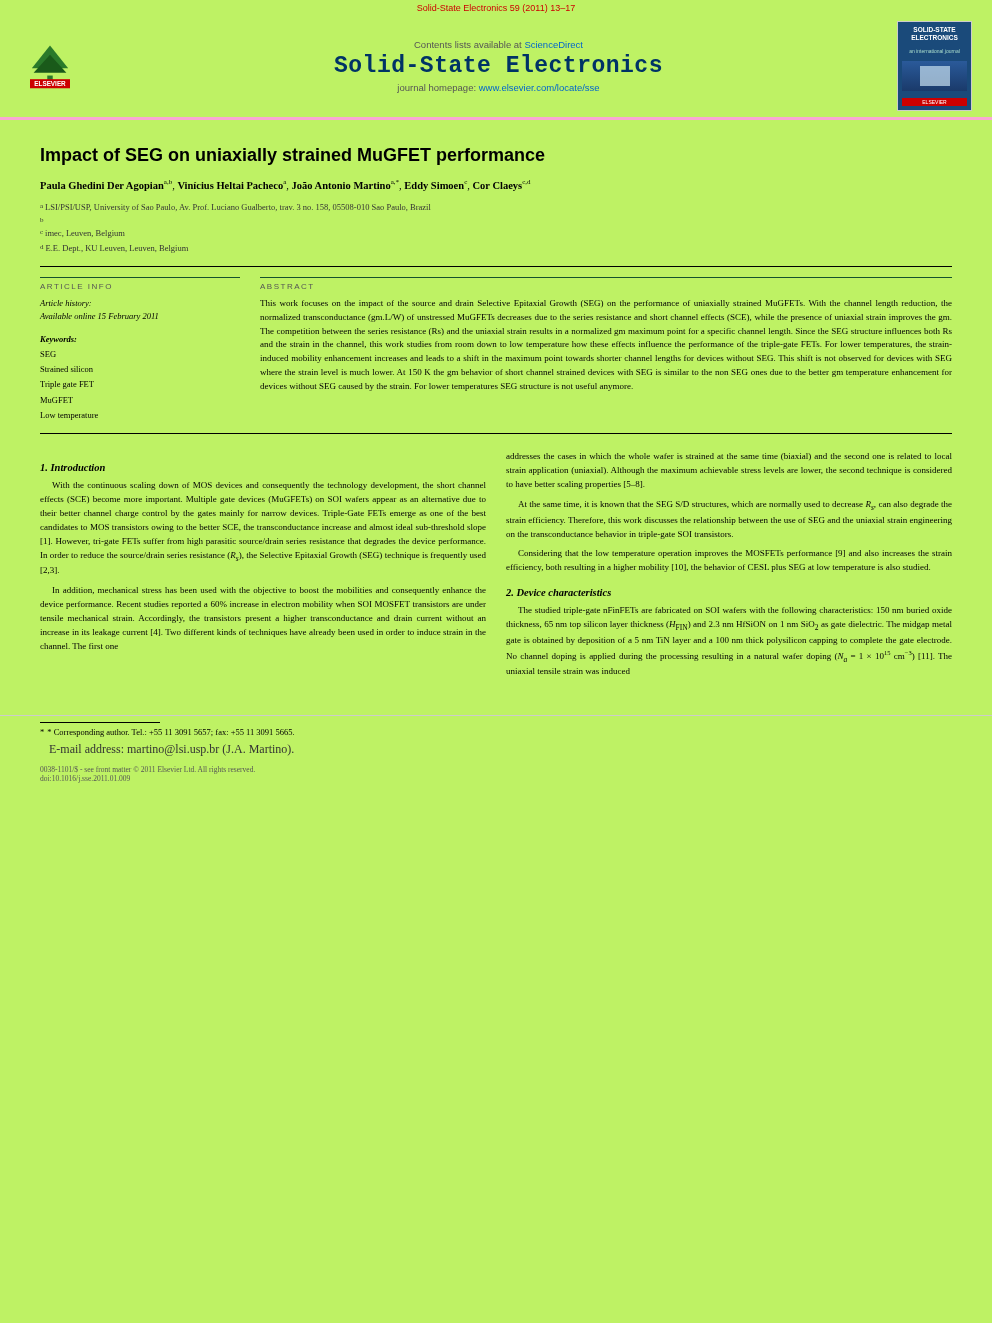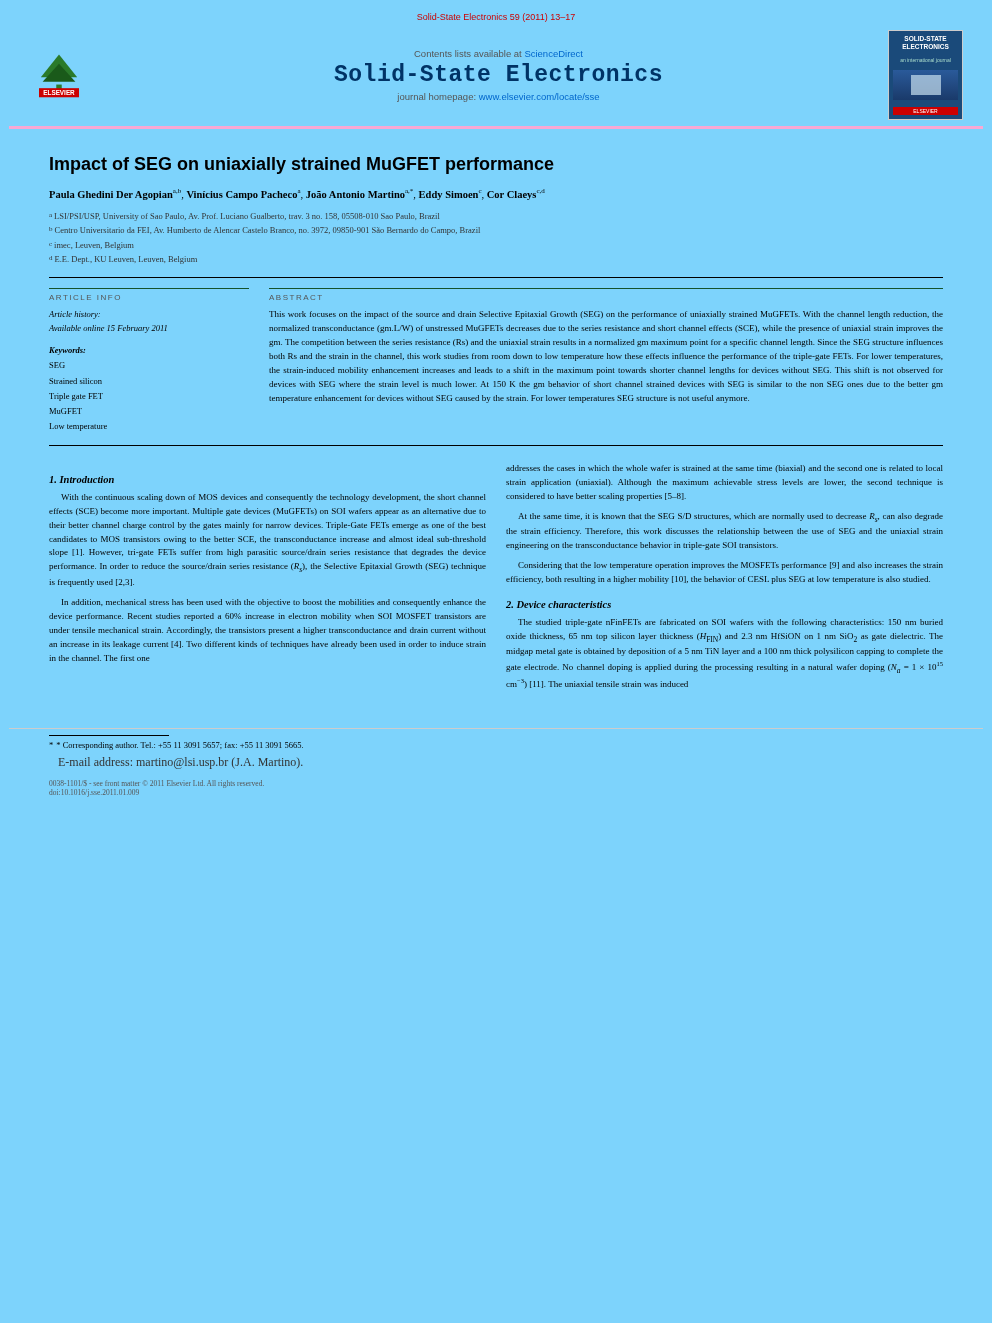--- a/index.html
+++ b/index.html
@@ -8,22 +8,22 @@
       font-family: 'Times New Roman', Times, serif;
       font-size: 10px;
       color: #000;
       width: 992px;
       min-height: 1323px;
     }
 
     .page-wrapper {
       width: 992px;
       min-height: 1323px;
-      background: #7dd3fc;
-      padding: 9px;
+      background: #bef264;
+      padding: 0;
     }
 
     .journal-ref-line {
       font-size: 9px;
       color: #c00;
       text-align: center;
       padding: 3px 0 2px 0;
       font-family: Arial, sans-serif;
     }
 
@@ -343,34 +343,33 @@
       <div class="cover-bottom">ELSEVIER</div>
     </div>
   </div>
 
   <div class="paper-content">
 
     <div class="paper-title">Impact of SEG on uniaxially strained MuGFET performance</div>
 
     <div class="authors-line">
       <span class="author-name">Paula Ghedini Der Agopian</span><sup>a,b</sup>,
-      <span class="author-name">Vinícius Campo Pacheco</span><sup>a</sup>,
+      <span class="author-name">Vinícius Heltai Pacheco</span><sup>a</sup>,
       <span class="author-name">João Antonio Martino</span><sup>a,*</sup>,
       <span class="author-name">Eddy Simoen</span><sup>c</sup>,
       <span class="author-name">Cor Claeys</span><sup>c,d</sup>
     </div>
 
     <div class="affiliations">
       <div class="affiliation-item">
         <span class="aff-sup">a</span>
         <span>LSI/PSI/USP, University of Sao Paulo, Av. Prof. Luciano Gualberto, trav. 3 no. 158, 05508-010 Sao Paulo, Brazil</span>
       </div>
       <div class="affiliation-item">
         <span class="aff-sup">b</span>
-        <span>Centro Universitario da FEI, Av. Humberto de Alencar Castelo Branco, no. 3972, 09850-901 São Bernardo do Campo, Brazil</span>
       </div>
       <div class="affiliation-item">
         <span class="aff-sup">c</span>
         <span>imec, Leuven, Belgium</span>
       </div>
       <div class="affiliation-item">
         <span class="aff-sup">d</span>
         <span>E.E. Dept., KU Leuven, Leuven, Belgium</span>
       </div>
     </div>

